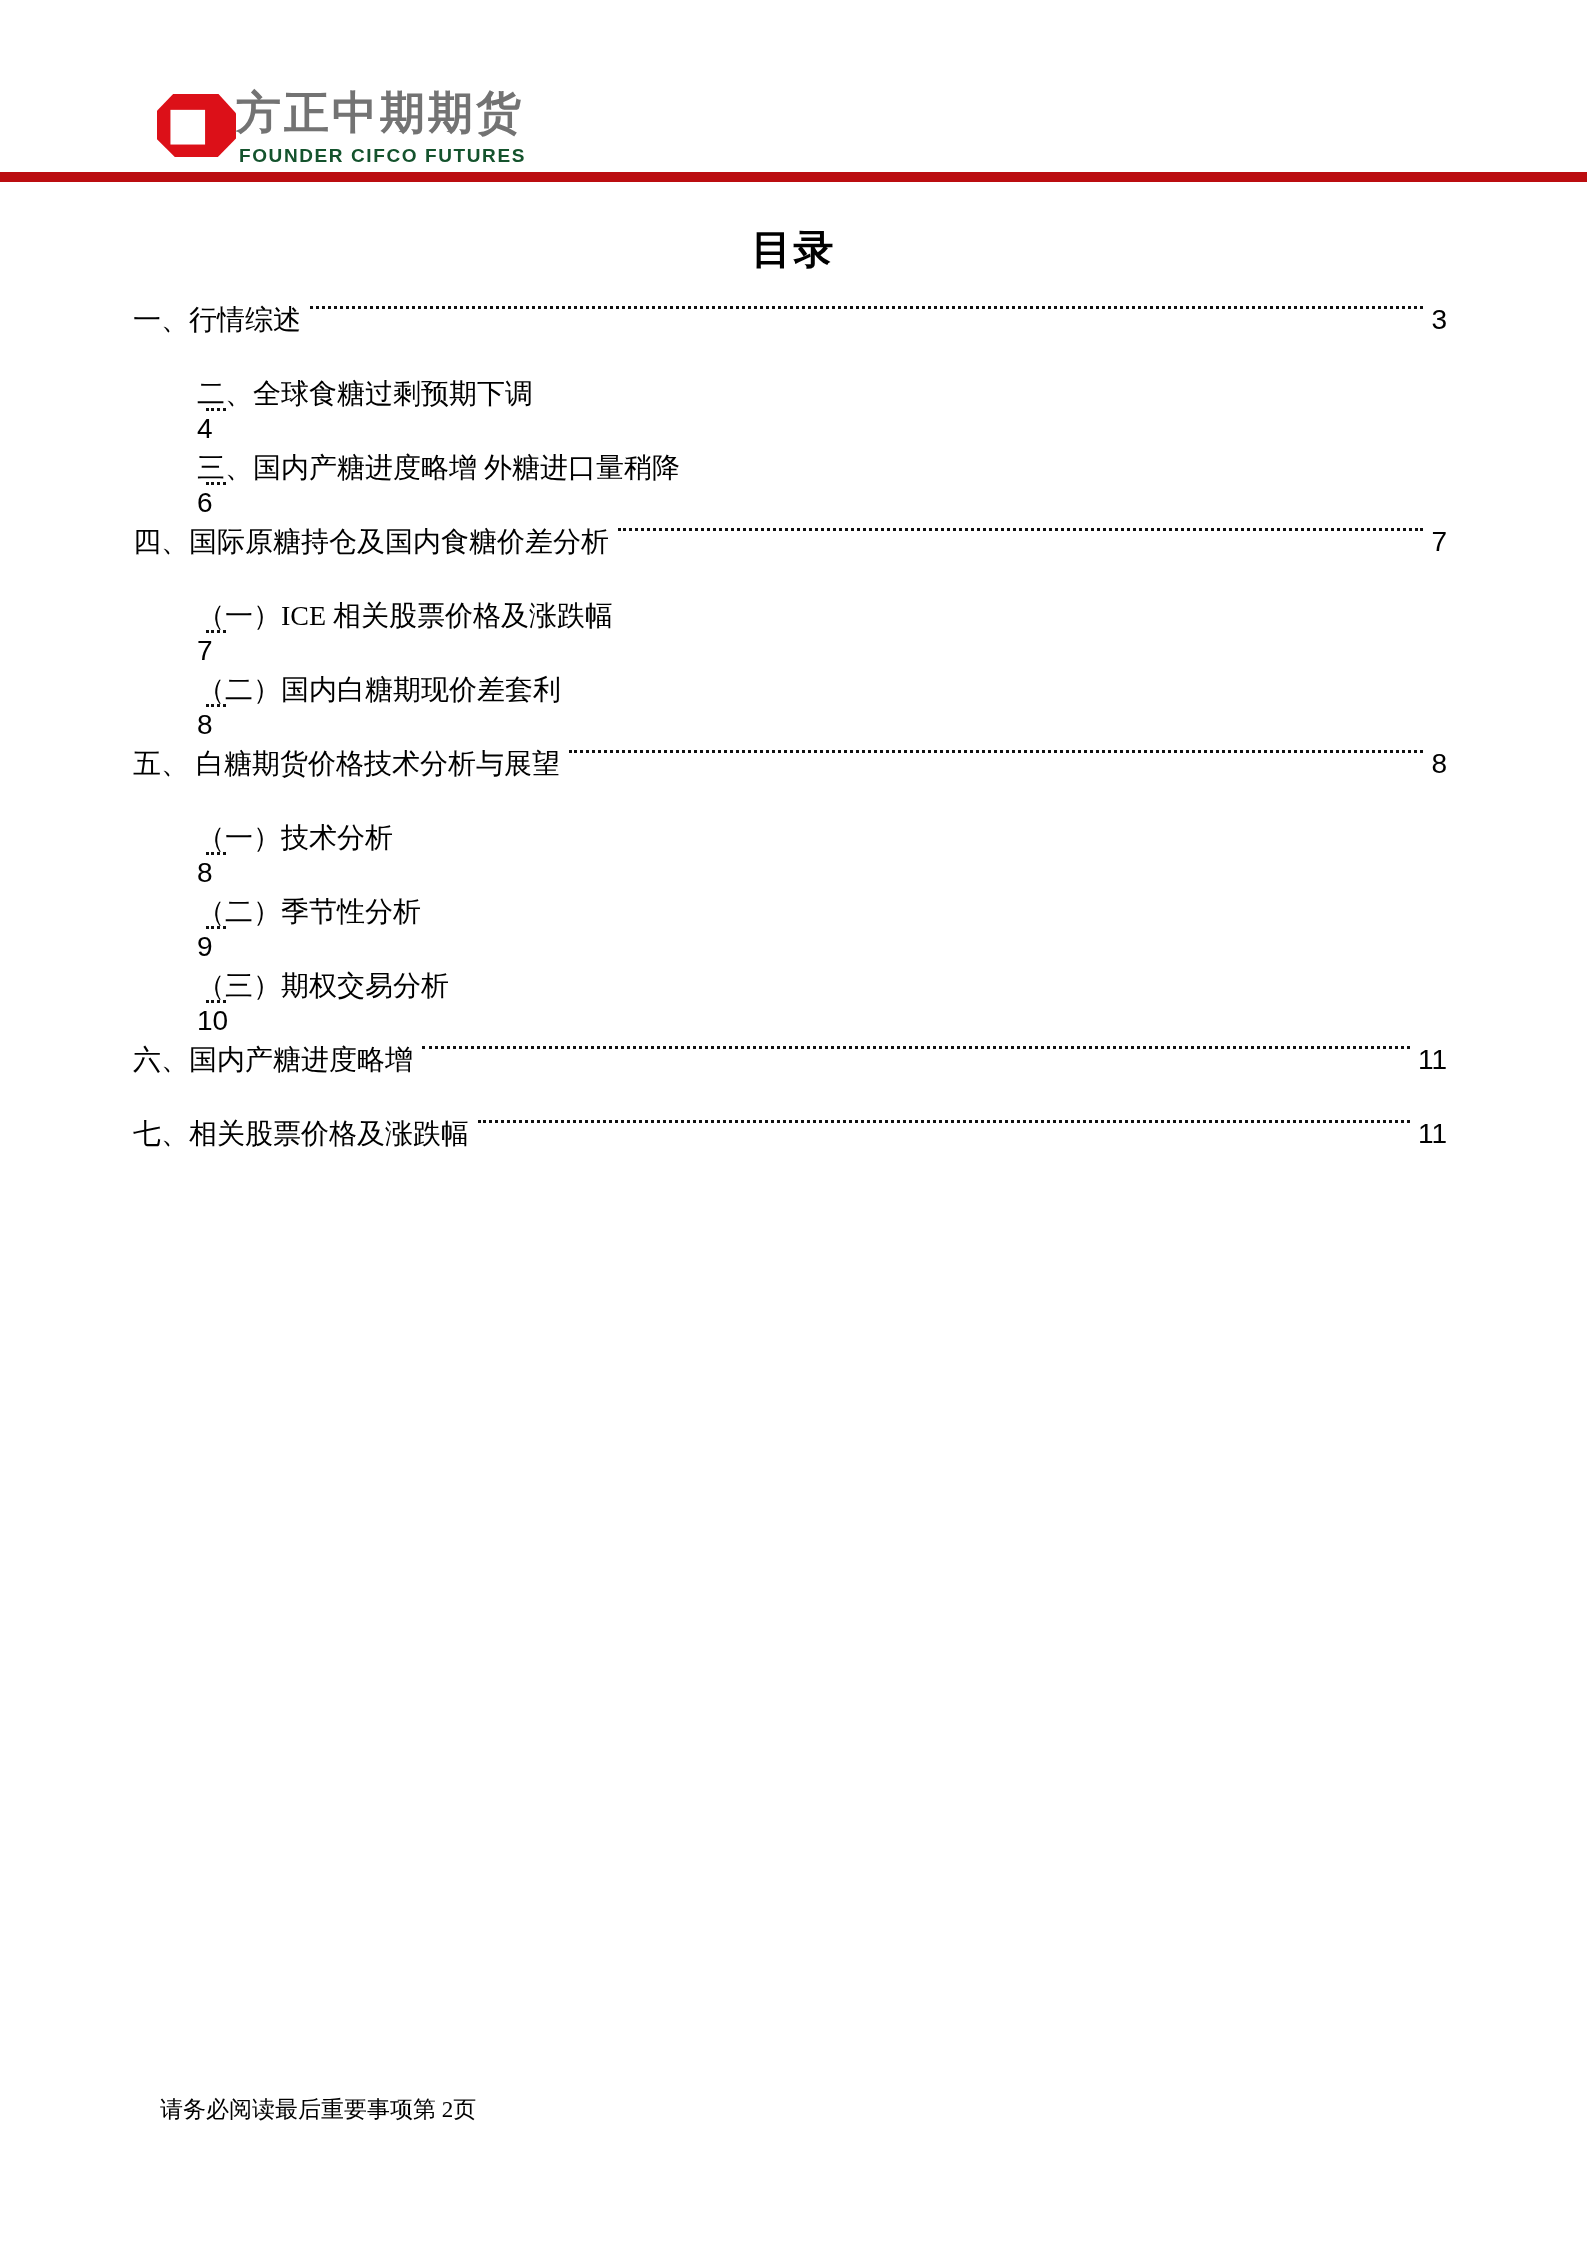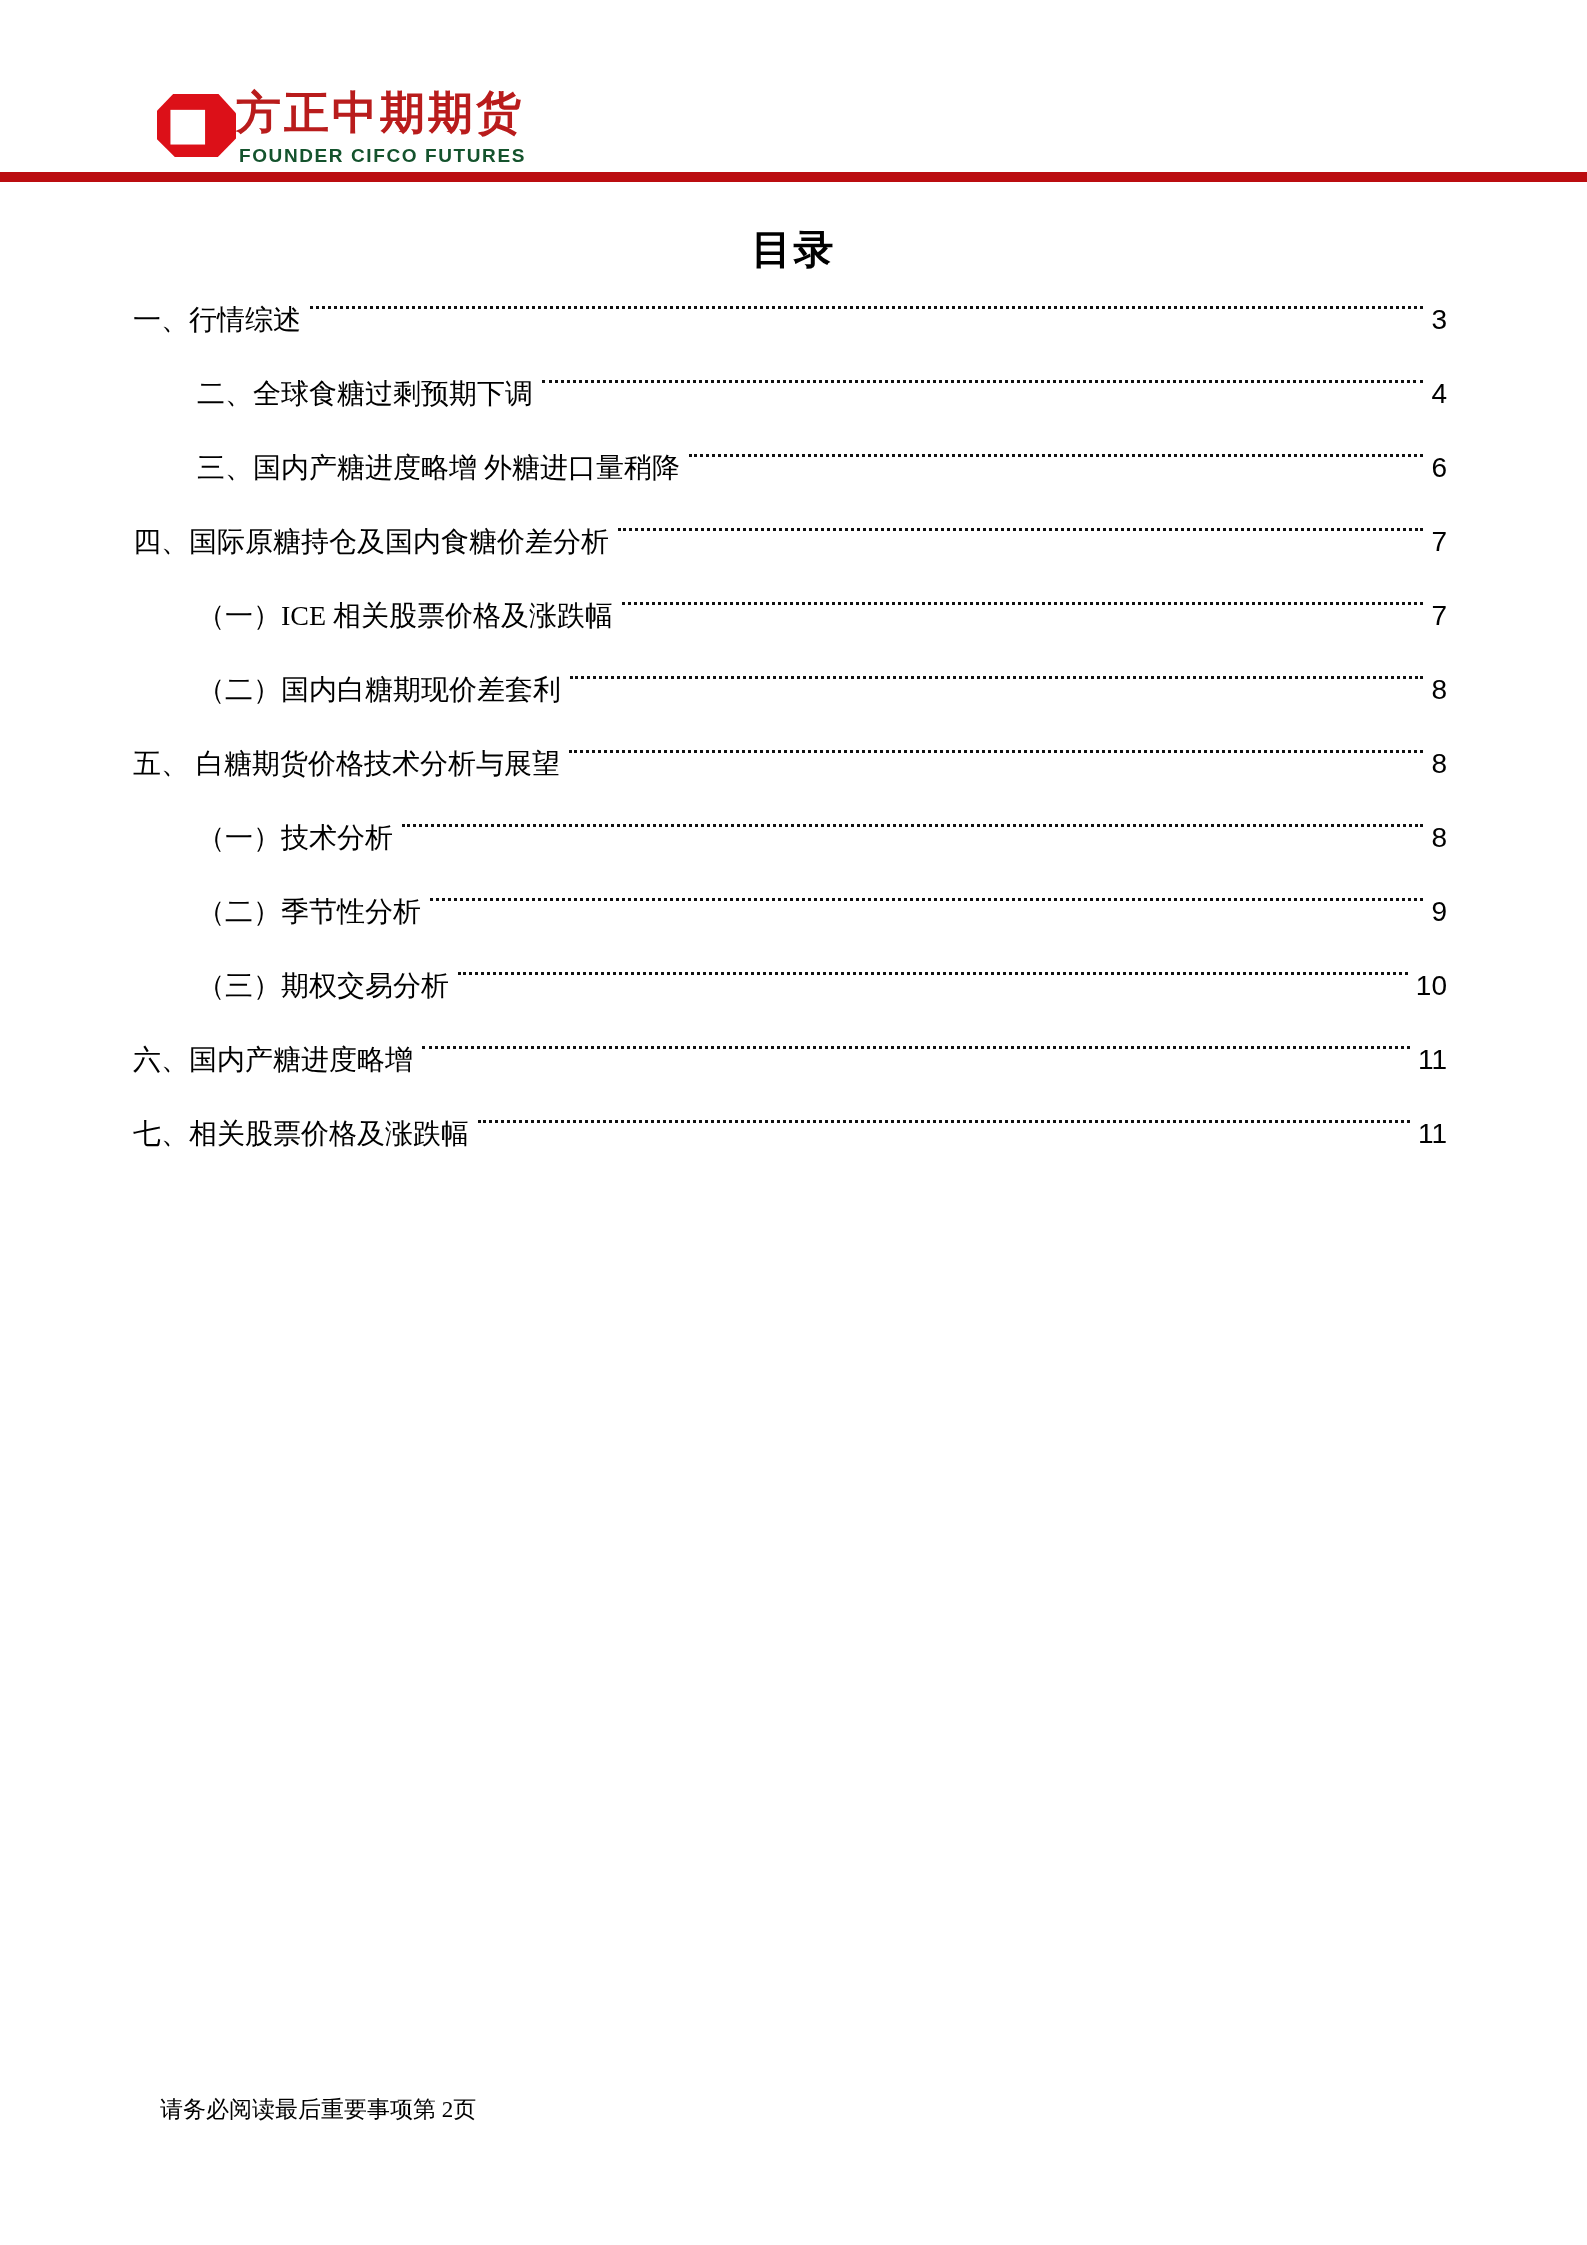--- a/index.html
+++ b/index.html
@@ -30,21 +30,21 @@
     height: 63px;
   }
   .brand-cn {
     position: absolute;
     left: 236px;
     top: 88px;
     font-size: 45px;
     line-height: 1.1;
     font-weight: 700;
     letter-spacing: 3px;
-    color: #b91c1c;
+    color: #737373;
     font-family: "Liberation Sans", "DejaVu Sans", sans-serif;
     white-space: nowrap;
   }
   .brand-en {
     position: absolute;
     left: 239px;
     top: 145px;
     font-size: 19px;
     font-weight: 700;
     letter-spacing: 1.6px;
@@ -79,20 +79,21 @@
     right: 140px;
   }
   .toc-row {
     display: flex;
     align-items: flex-start;
     height: 30px;
     margin-bottom: 44px;
   }
   .toc-row.indent {
     padding-left: 64px;
+    flex-direction: column;
   }
   .toc-label {
     font-size: 28px;
     line-height: 1;
     white-space: pre;
     flex: 0 0 auto;
   }
   .toc-leader {
     flex: 1 1 auto;
     border-bottom: 3px dotted #111111;

